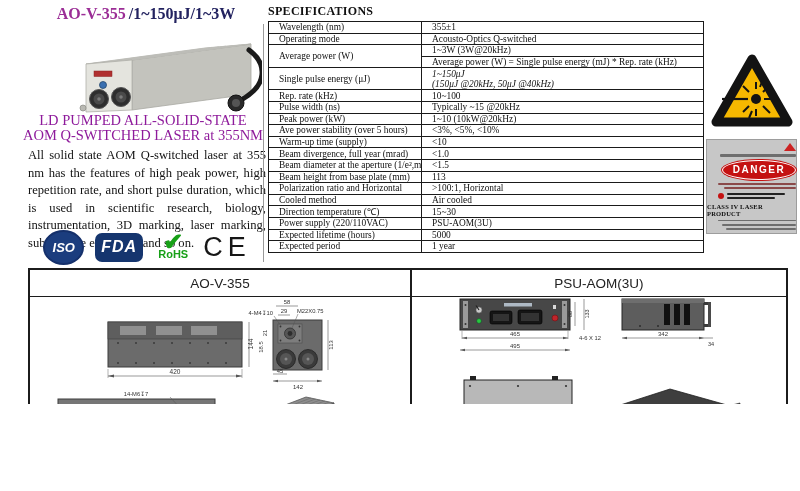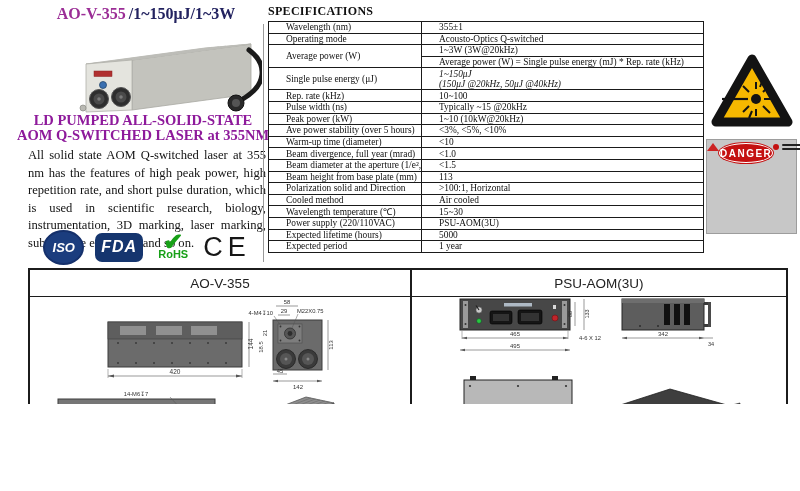--- a/index.html
+++ b/index.html
@@ -5,48 +5,48 @@
   html,body{margin:0;padding:0;background:#fff;}
   .page{position:relative;width:800px;height:404px;background:#ffffff;overflow:hidden;
         font-family:"Liberation Serif",serif;color:#111;}
   
   .product-title{position:absolute;left:28px;top:5px;width:236px;text-align:center;
 ic     font-size:14px;font-weight:bold;white-space:nowrap;}
   .product-title .code{color:#9b2d96;}
   .product-title .suffix{color:#232360;margin-left:3px;}
   .photo-wrap{position:absolute;left:36px;top:20px;width:226px;height:96px;}
   .main-heading{position:absolute;left:16px;top:113px;width:254px;text-align:center;
-     font-size:14.5px;font-weight:bold;color:#8e1a9b;line-height:15px;}
+     font-size:14.5px;font-weight:normal;color:#8e1a9b;line-height:15px;}
   .intro{position:absolute;left:28px;top:147px;width:238px;font-size:12.6px;
      line-height:17.6px;text-align:justify;color:#121212;}
   .certs{position:absolute;left:28px;top:229px;width:238px;height:36px;display:flex;
      align-items:center;justify-content:center;gap:11px;}
   .iso-badge{width:37px;height:31px;background:#1b3d7e;border-radius:50%;color:#fff;
      font-weight:bold;font-style:italic;display:flex;align-items:center;justify-content:center;
      font-size:13px;font-family:"Liberation Sans",sans-serif;border:2px solid #15306b;}
   .fda-badge{width:48px;height:29px;background:#15356e;border-radius:7px;color:#fff;
      font-weight:bold;font-style:italic;display:flex;align-items:center;justify-content:center;
      font-size:16px;font-family:"Liberation Sans",sans-serif;letter-spacing:1px;}
   .rohs-badge{display:flex;flex-direction:column;align-items:center;width:38px;line-height:1;}
   .rohs-check{color:#17a017;font-size:24px;font-weight:bold;line-height:16px;}
   .rohs-label{color:#17a017;font-weight:bold;font-size:11px;font-family:"Liberation Sans",sans-serif;margin-top:-1px;}
   .ce-mark{font-size:27px;color:#161616;letter-spacing:5px;font-family:"Liberation Sans",sans-serif;font-weight:500;}
   .col-divider{position:absolute;left:263px;top:24px;width:1px;height:238px;background:#9a9a9a;}
   
   .spec-title{position:absolute;left:268px;top:4px;font-size:12px;font-weight:bold;letter-spacing:0.3px;}
   table.spec{position:absolute;left:268px;top:21px;width:436px;border-collapse:collapse;
      table-layout:fixed;font-size:9.4px;color:#101010;}
-  table.spec td{border:1px solid #1a1a1a;padding:0 17px;height:10.6px;line-height:10.2px;
+  table.spec td{border:1px solid #1a1a1a;padding:0 10px;height:10.6px;line-height:10.2px;
      vertical-align:middle;overflow:hidden;white-space:nowrap;}
   table.spec tr.tall td{height:21px;}
   table.spec td .l2{display:block;line-height:10.2px;font-style:italic;}
   
   .warn-tri{position:absolute;left:710px;top:52px;}
   .danger-label{position:absolute;left:706px;top:139px;width:89px;height:93px;background:#c7c7c7;
-     border:1px solid #9d9d9d;display:flex;flex-direction:row;align-items:flex-start;
+     border:1px solid #9d9d9d;display:flex;flex-direction:column;align-items:flex-end;
      font-family:"Liberation Sans",sans-serif;}
   .dz-tri{width:0;height:0;border-left:6px solid transparent;border-right:6px solid transparent;
      border-bottom:8px solid #cc2222;margin-top:3px;}
   .bar{background:#6e6e6e;border-radius:1px;}
   .dz-oval{width:72px;height:18px;background:#c41111;border-radius:50%;display:flex;align-items:center;
      justify-content:center;color:#fff;font-weight:bold;font-size:10px;letter-spacing:1.5px;
      margin-top:3px;border:1px solid #fff;box-shadow:0 0 0 1px #c41111;}
   .dz-beamrow{width:78px;display:flex;align-items:center;gap:3px;margin-top:4px;}
   .dz-dot{width:6px;height:6px;border-radius:50%;background:#c41111;flex:0 0 auto;}
   .dz-beamlines{flex:1;display:flex;flex-direction:column;gap:2px;}
@@ -158,45 +158,45 @@
     </tr>
     <tr>
       <td>Peak power (kW)</td>
       <td>1~10 (10kW@20kHz)</td>
     </tr>
     <tr>
       <td>Ave power stability (over 5 hours)</td>
       <td>&lt;3%, &lt;5%, &lt;10%</td>
     </tr>
     <tr>
-      <td>Warm-up time (diameter)</td>
+      <td>Warm-up time (supply)</td>
       <td>&lt;10</td>
     </tr>
     <tr>
       <td>Beam divergence, full year (mrad)</td>
       <td>&lt;1.0</td>
     </tr>
     <tr>
       <td>Beam diameter at the aperture (1/e²,mm)</td>
       <td>&lt;1.5</td>
     </tr>
     <tr>
       <td>Beam height from base plate (mm)</td>
       <td>113</td>
     </tr>
     <tr>
-      <td>Polarization solid and Direction</td>
+      <td>Polarization ratio and Horizontal</td>
       <td>&gt;100:1, Horizontal</td>
     </tr>
     <tr>
       <td>Cooled method</td>
       <td>Air cooled</td>
     </tr>
     <tr>
-      <td>Wavelength temperature (℃)</td>
+      <td>Direction temperature (℃)</td>
       <td>15~30</td>
     </tr>
     <tr>
       <td>Power supply (220/110VAC)</td>
       <td>PSU-AOM(3U)</td>
     </tr>
     <tr>
       <td>Expected lifetime (hours)</td>
       <td>5000</td>
     </tr>

